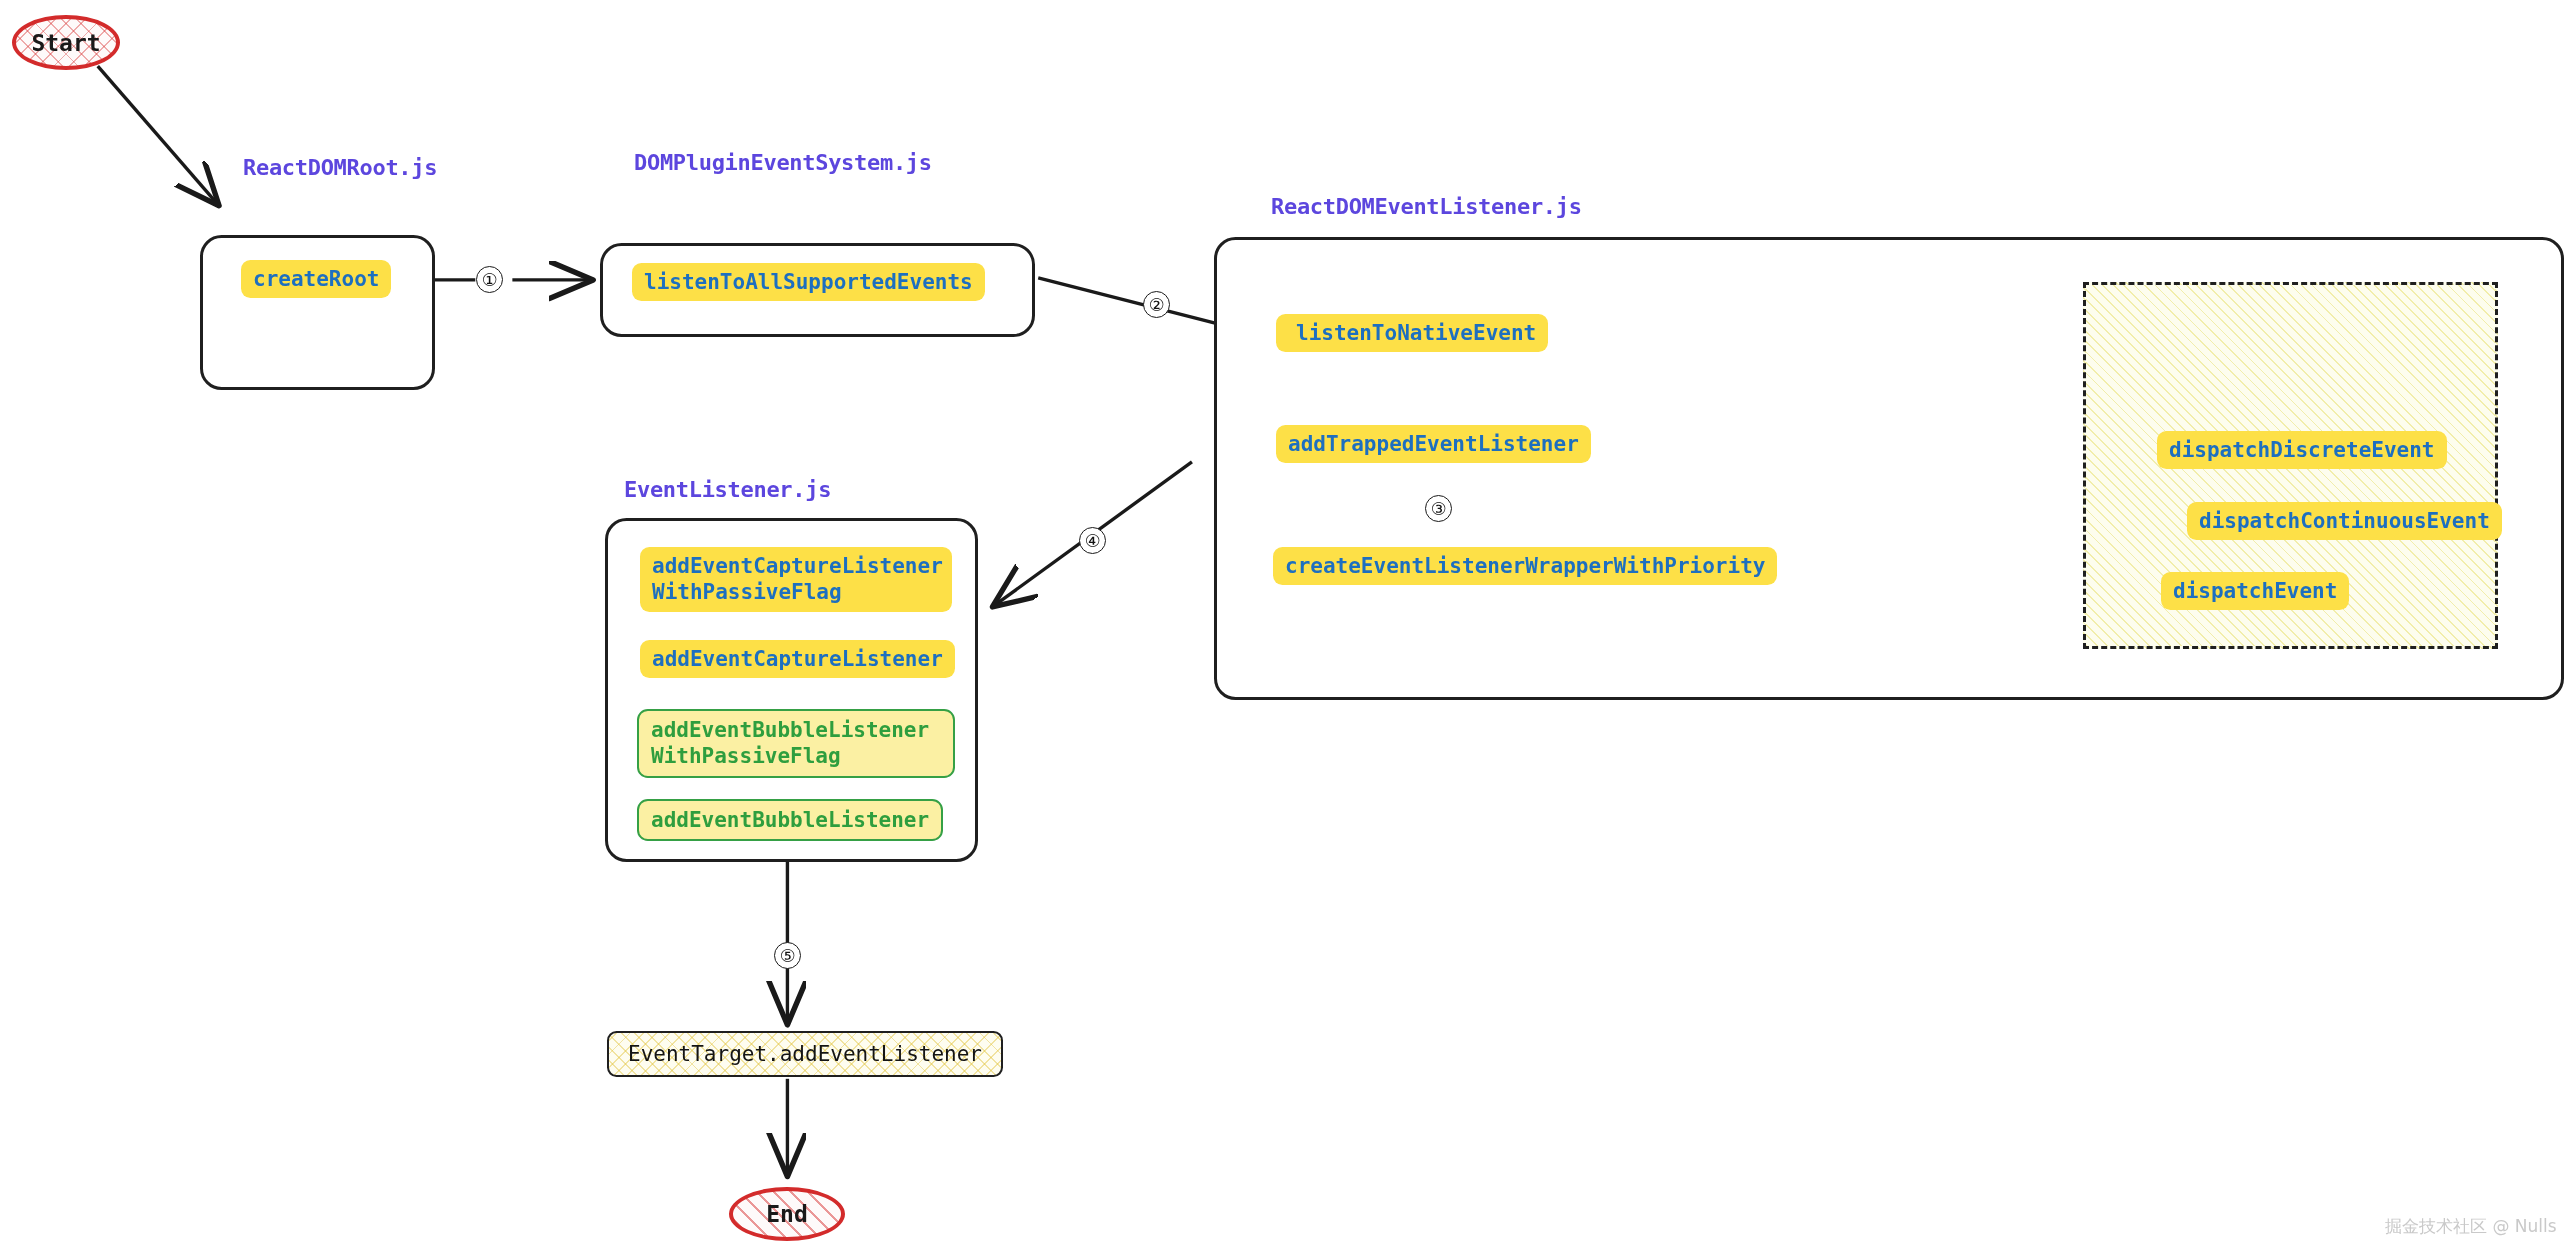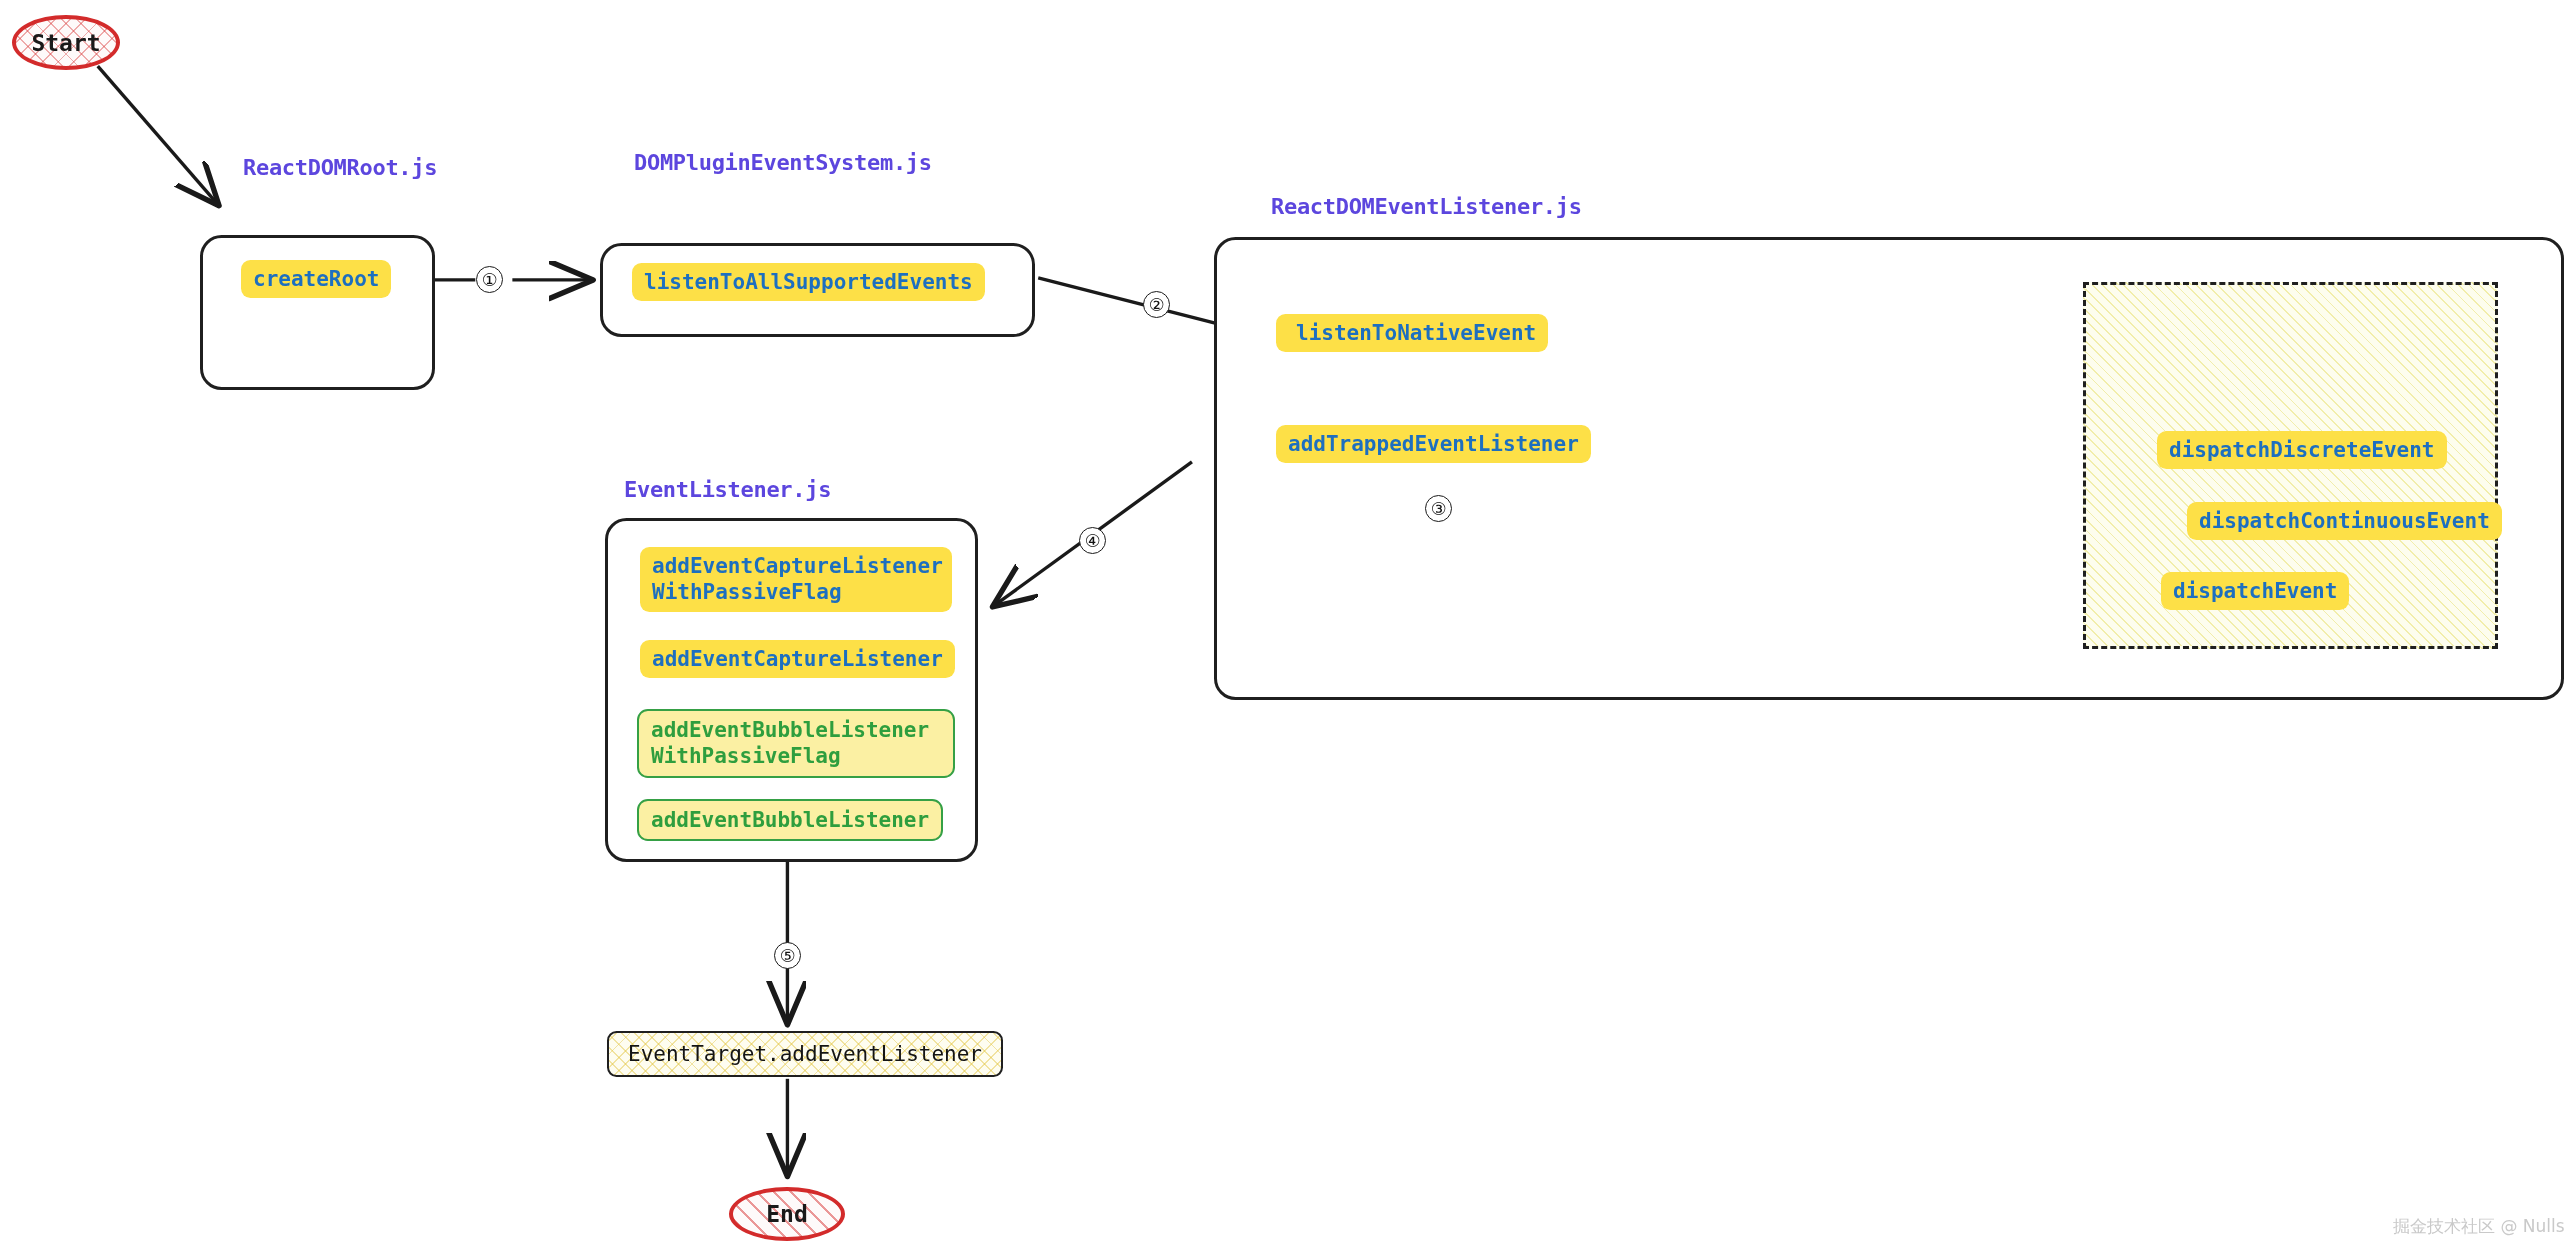--- a/index.html
+++ b/index.html
@@ -151,21 +151,20 @@
     z-index: 5;
   }
 
   
   .watermark {
     position: absolute;
     color: #c9c9c9;
     font-family: "DejaVu Sans", "Liberation Sans", sans-serif;
     font-size: 17px;
     white-space: nowrap;
-    margin-left: 8px;
   }
 </style>
 </head>
 <body>
 
 <div id="stage">
 
   <svg class="layer" viewBox="0 0 3821 1870">
     <defs>
       <marker id="ah-black" markerWidth="16" markerHeight="16" refX="13" refY="5.5" orient="auto" markerUnits="strokeWidth">
@@ -216,20 +215,23 @@
 
   <div class="file-label" style="left:1271px; top:194px;">ReactDOMEventListener.js</div>
   <div class="subgraph" style="left:1214px; top:237px; width:1350px; height:463px;"></div>
 
   <div class="chip pink" style="left:1276px; top:314px;padding-left:20px;">
     <span>listenToNativeEvent</span>
   </div>
   <div class="chip pink" style="left:1276px; top:425px;">
     <span>addTrappedEventListener</span>
   </div>
+  <div class="chip pink" style="left:1273px; top:547px;">
+    <span>createEventListenerWrapperWithPriority</span>
+  </div>
 
   <div class="dashed-region" style="left:2083px; top:282px; width:415px; height:367px;"></div>
   <div class="chip pink" style="left:2157px; top:431px;">
     <span>dispatchDiscreteEvent</span>
   </div>
   <div class="chip pink" style="left:2157px; top:502px;margin-left:30px;">
     <span>dispatchContinuousEvent</span>
   </div>
   <div class="chip pink" style="left:2161px; top:572px;">
     <span>dispatchEvent</span>

